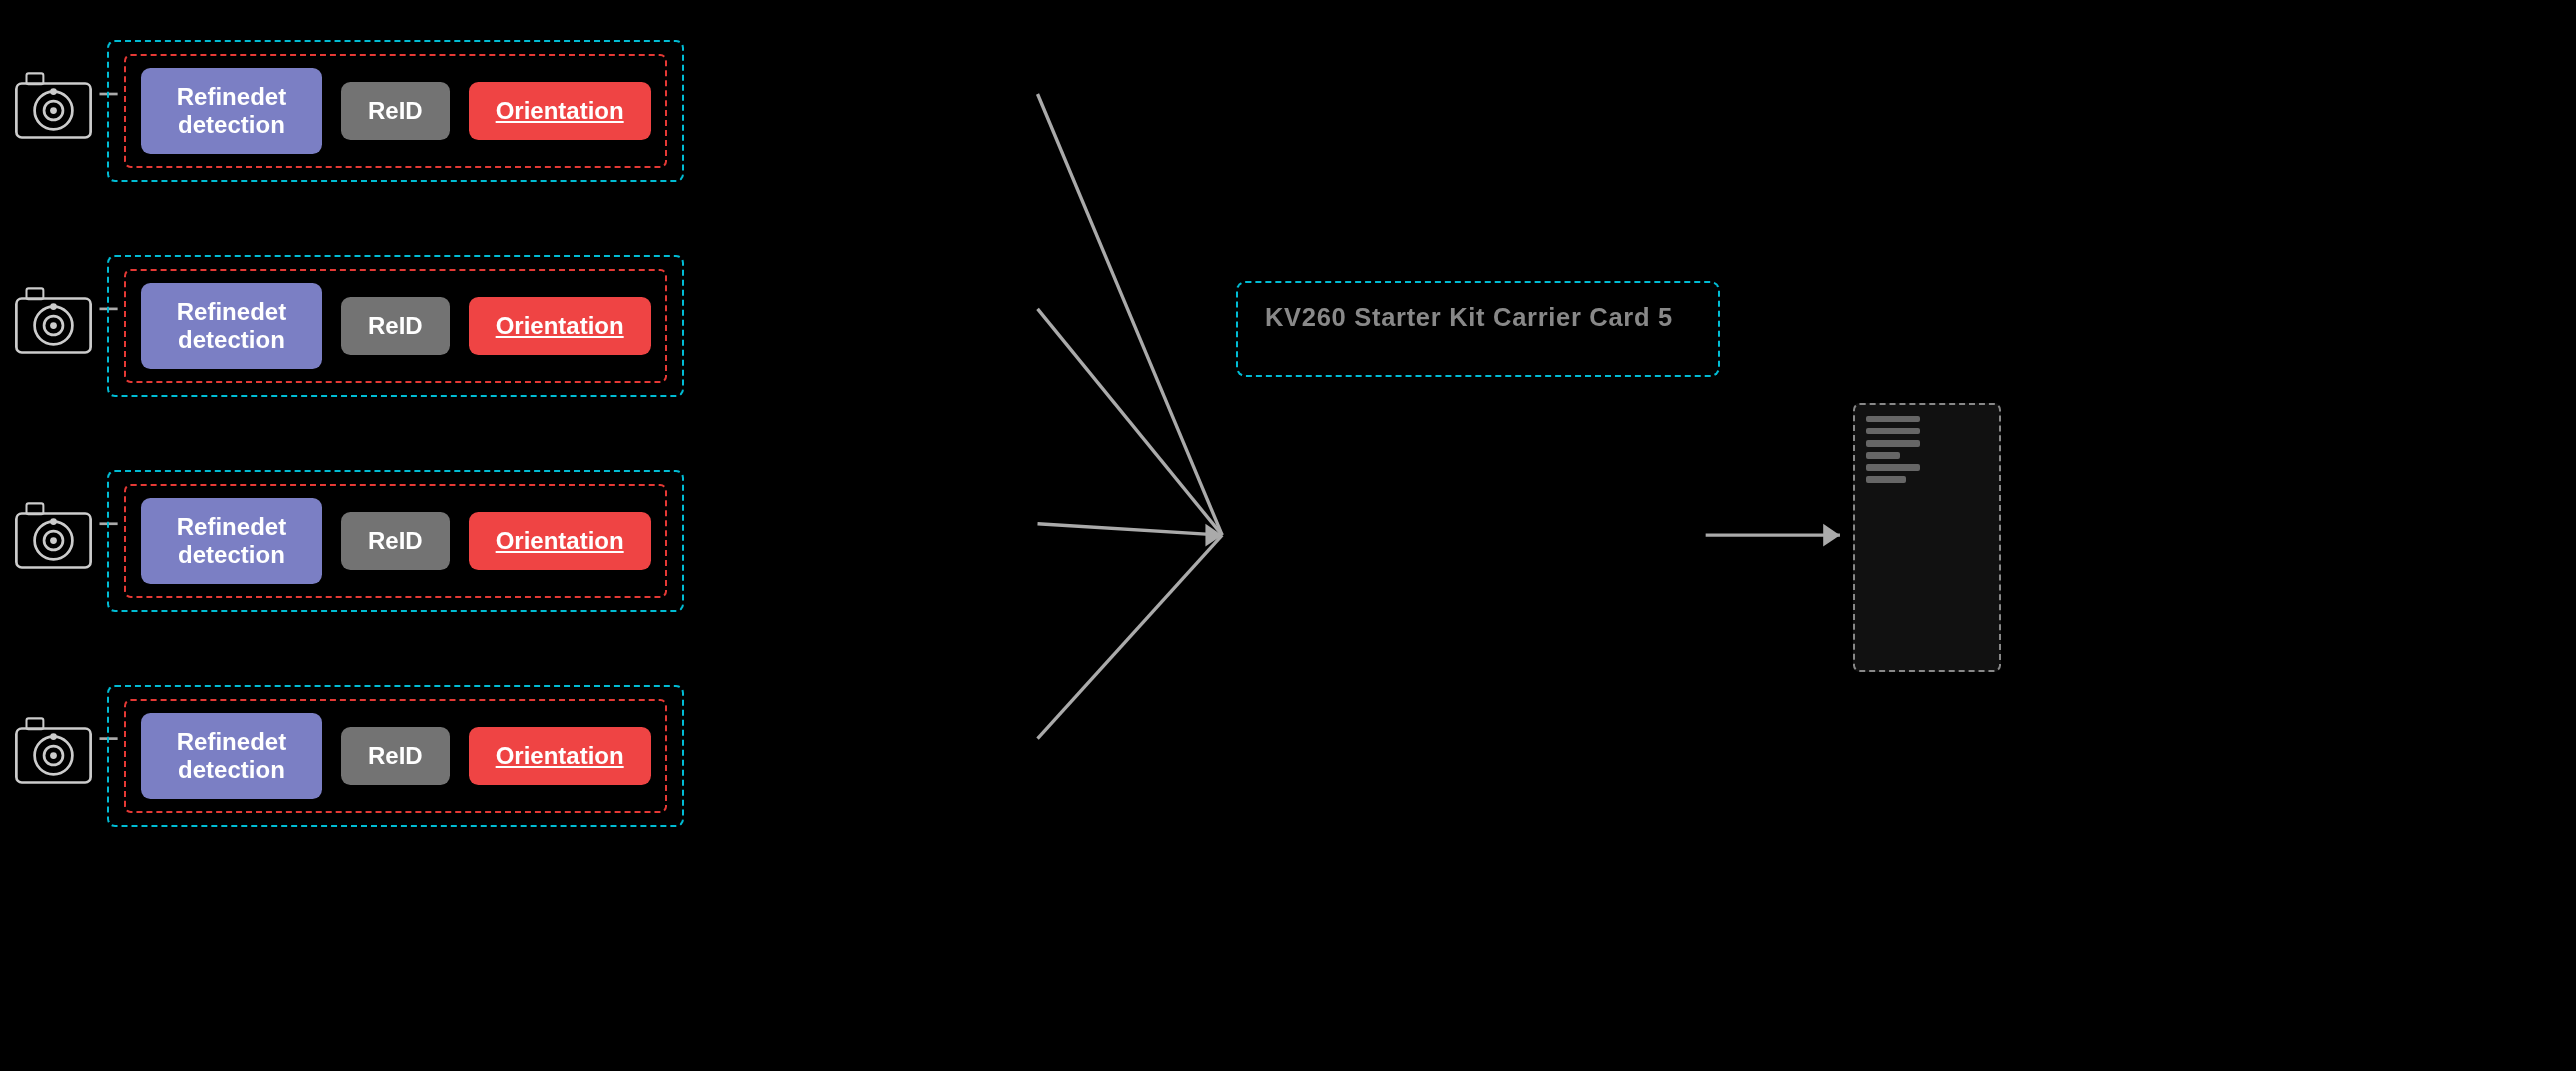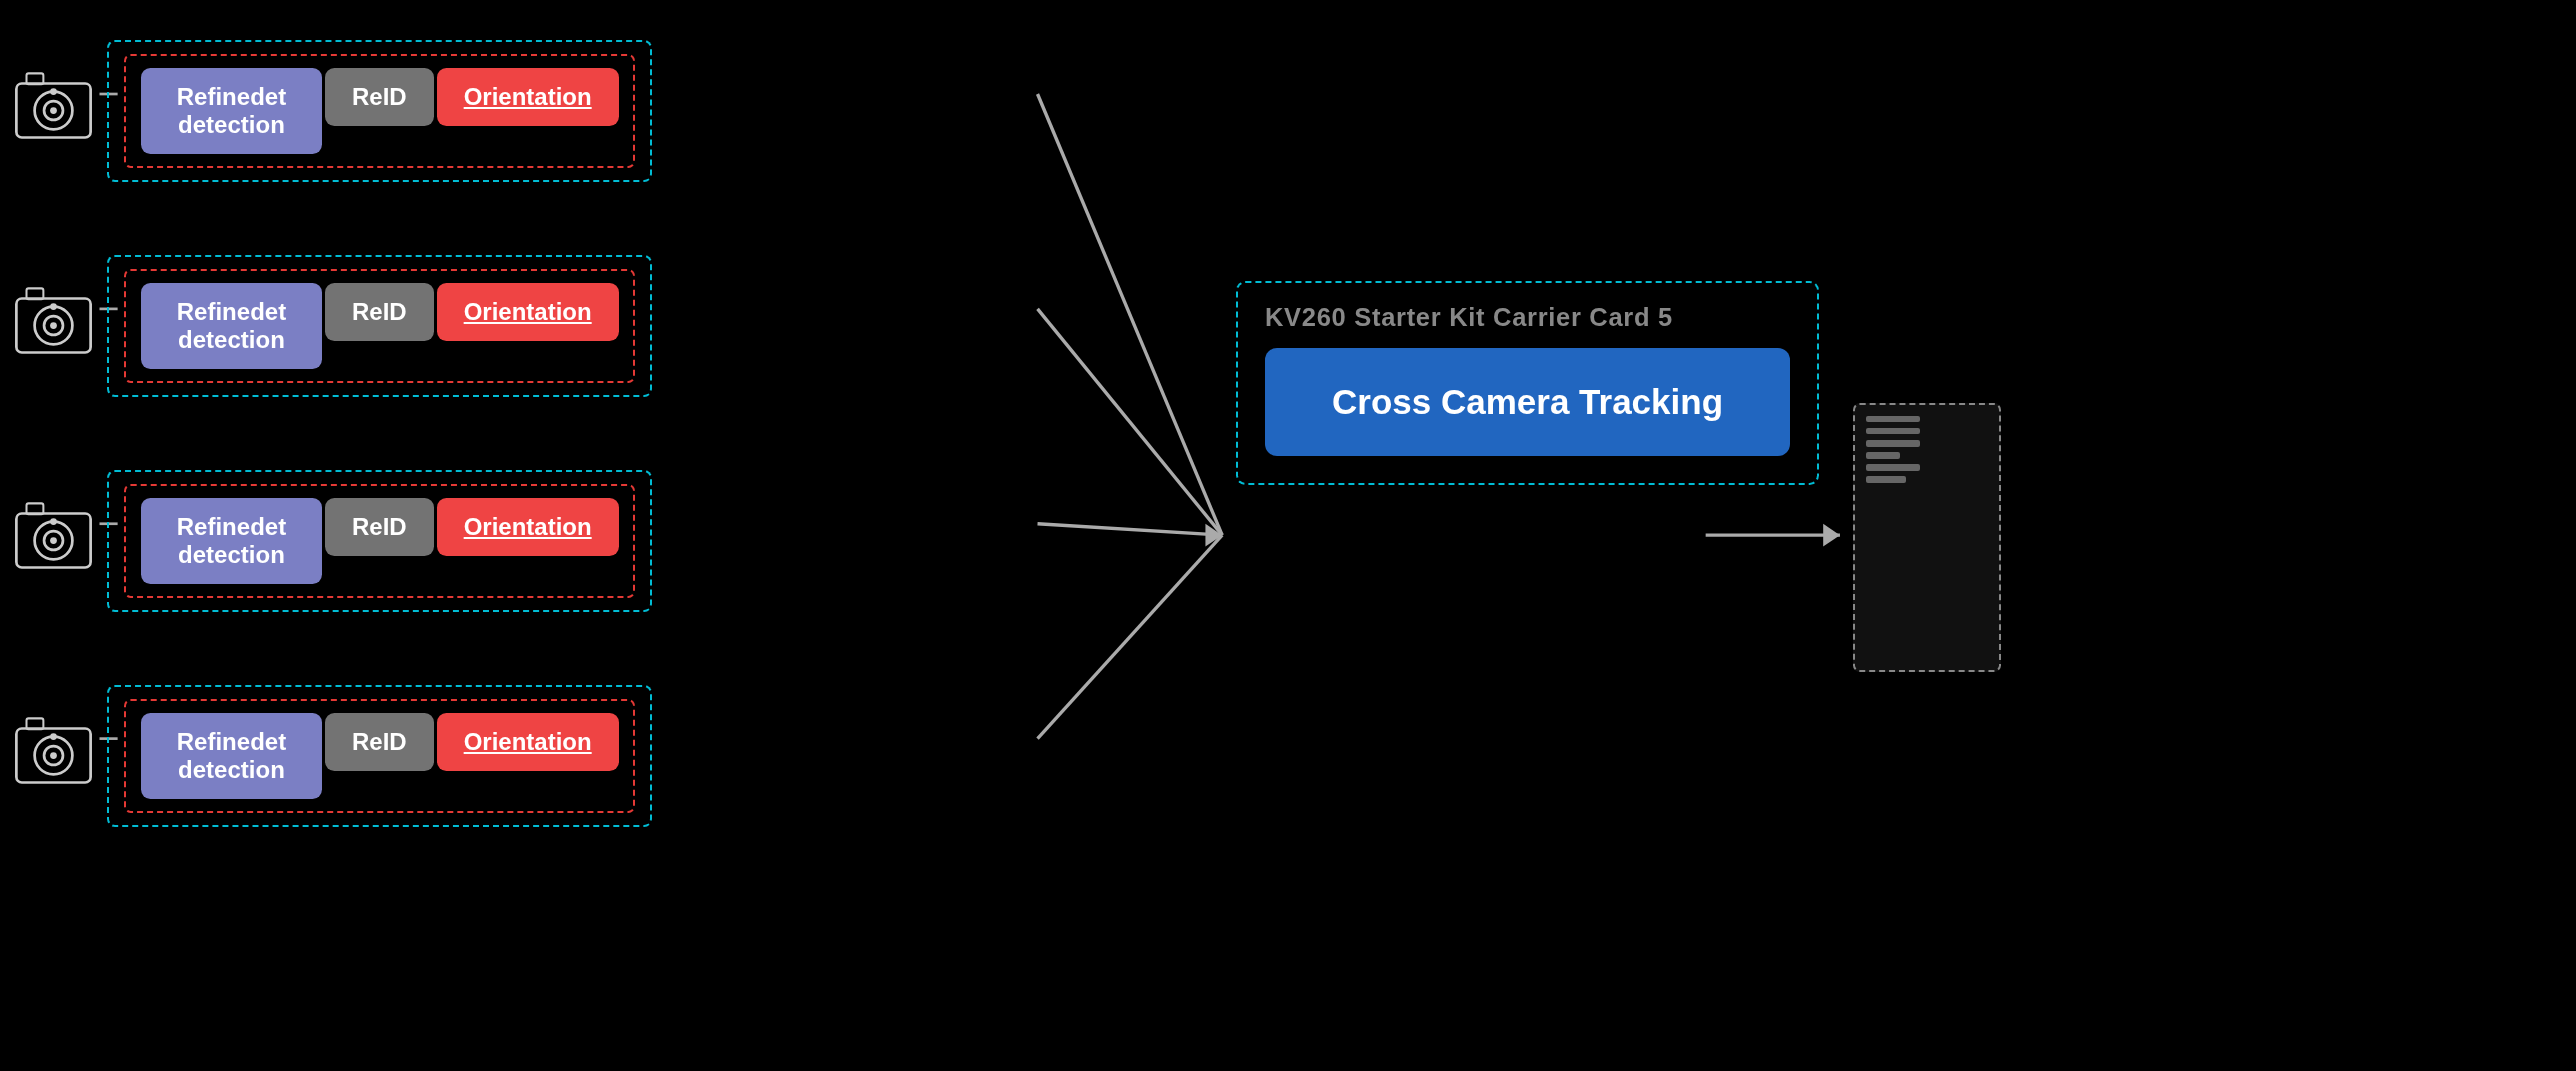--- a/index.html
+++ b/index.html
@@ -42,22 +42,22 @@
       display: flex;
       align-items: center;
       margin-left: 6.7px;
     }
     
     .inner-box {
       border: 2px dashed #e53935;
       border-radius: 6.7px;
       padding: 12px 14.8px;
       display: flex;
-      align-items: flex-start;
-      gap: 3px;
+      align-items: center;
+      gap: 19px;
     }
     .pill-btn {
       border-radius: 9.4px;
       padding: 14.8px 27px;
       font-size: 24px;
       font-weight: bold;
       color: #fff;
       border: none;
       display: flex;
       align-items: center;
@@ -242,21 +242,20 @@
 detection</span>
         </div>
         <div class="pill-btn pill-reid">ReID</div>
         <div class="pill-btn pill-orientation">Orientation</div>
       </div>
     </div>
   </div>
 
   <div class="kv260-container" style="left: 1236px; top: 281px; min-width: 484px;">
     <div class="kv260-label">KV260 Starter Kit Carrier Card 5</div>
-    <button class="cross-camera-btn">Cross Camera Tracking</button>
   </div>
 
   <div class="output-box" style="left: 1853px; top: 403px; width: 148px; height: 269px;">
     <div class="output-lines">
       <div class="output-line"></div>
       <div class="output-line"></div>
       <div class="output-line"></div>
       <div class="output-line" style="width:34px;"></div>
       <div class="output-line"></div>
       <div class="output-line" style="width:40px;"></div>

